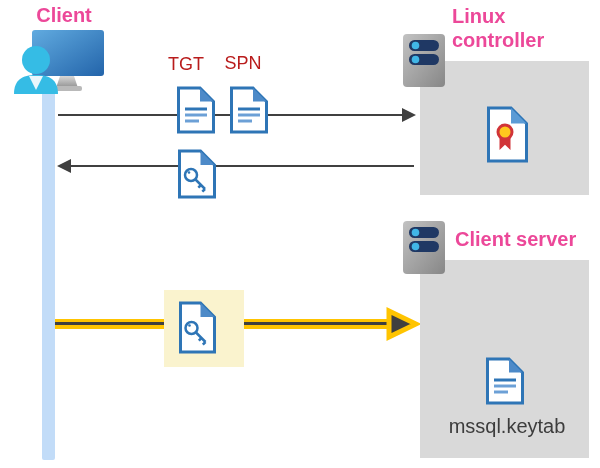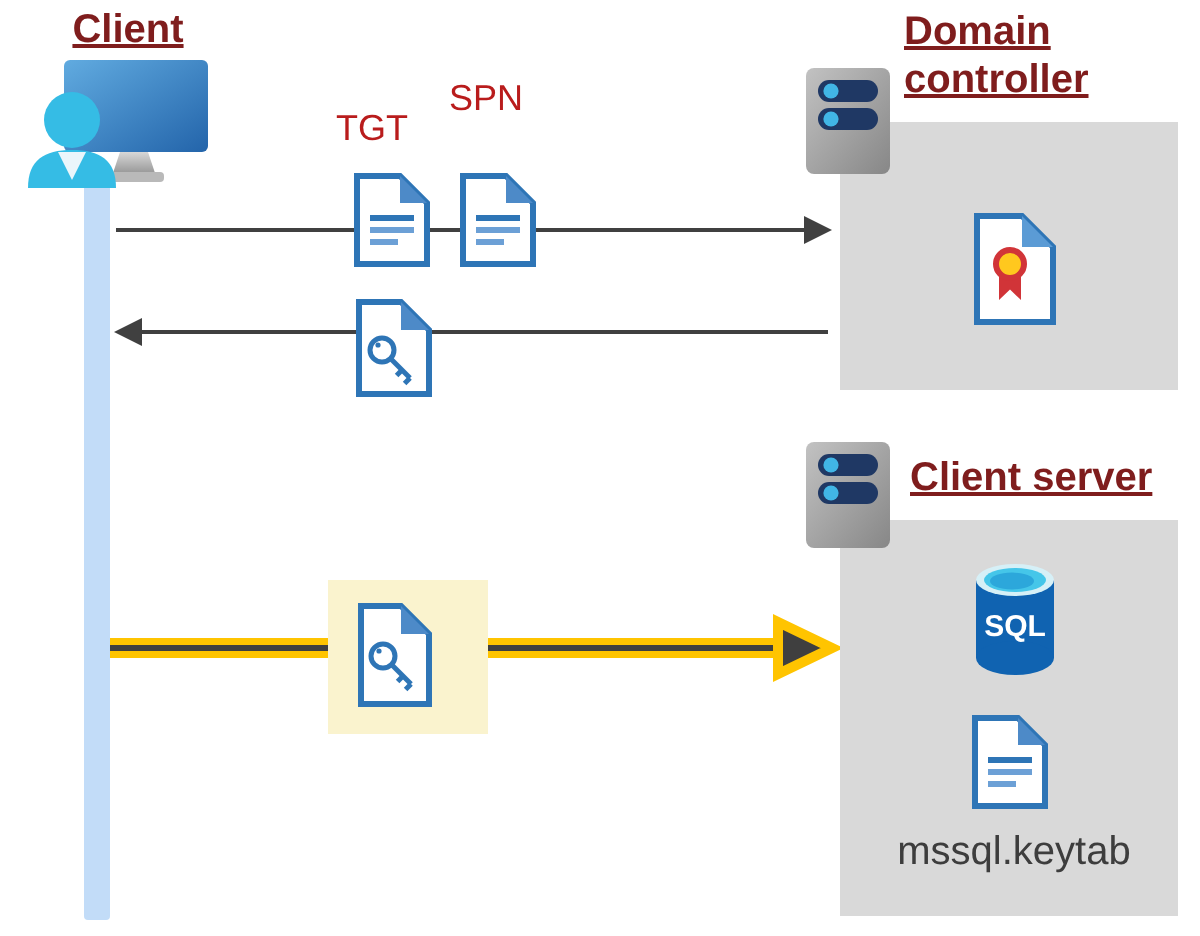--- a/index.html
+++ b/index.html
@@ -1,21 +1,21 @@
 <!DOCTYPE html>
 <html><head>
 <meta charset="utf-8">
 <style>
   * { margin:0; padding:0; box-sizing:border-box; }
   html,body { background:#ffffff; }
   body { font-family:"Liberation Sans", sans-serif; }
   .stage { position:relative; width:600px; height:468px; background:#fff; overflow:hidden; }
   .abs { position:absolute; }
 
-  .node-title { font-weight:bold; font-size:20px; color:#7f1d1d; line-height:24px;text-decoration:underline; }
+  .node-title { font-weight:bold; font-size:20px; color:#ec4899; line-height:24px; }
   .small-label { font-size:18px; color:#b91c1c; text-align:center; }
   .keytab-label { font-size:20px; color:#3d3d3d; text-align:center; }
 
   .gray-box { background:#d9d9d9; }
 
   .client-line { background:#c2dcf8; border-radius:2px; }
 
   .hline { height:2px; background:#404040; }
   .arrowhead-right { width:0; height:0; border-top:7px solid transparent;
     border-bottom:7px solid transparent; border-left:14px solid #404040; }
@@ -71,21 +71,21 @@
       <rect x="22" y="2" width="72" height="46" rx="3" fill="url(#gMon)"></rect>
       <polygon points="50,48 64,48 68,60 46,60" fill="url(#gStand)"></polygon>
       <rect x="44" y="58" width="28" height="5" rx="2" fill="#b9b9b9"></rect>
       <circle cx="26" cy="32" r="14" fill="#35bce5"></circle>
       <path d="M4,66 C4,52 12,47 26,47 C40,47 48,52 48,66 Z" fill="#35bce5"></path>
       <polygon points="19,48 26,62 33,48" fill="#eaf6fb"></polygon>
     </svg>
   </div>
 
   <div class="abs small-label" style="left:164px; top:54px; width:44px;">TGT</div>
-  <div class="abs small-label" style="left:221px; top:39px; width:44px;">SPN</div>
+  <div class="abs small-label" style="left:221px; top:53px; width:44px;">SPN</div>
 
   <div class="abs" style="left:175px; top:86px;">
     <svg width="42" height="48" viewBox="0 0 42 48">
       <path d="M3.5,2 H25 L38.5,15.5 V46 H3.5 Z" fill="#ffffff" stroke="#2e75b6" stroke-width="3"></path>
       <path d="M25,2 L38.5,15.5 H25 Z" fill="#4d8ac8"></path>
       <path d="M10,23 H32" stroke="#2e75b6" stroke-width="3"></path>
       <path d="M10,29 H32" stroke="#6ca0d6" stroke-width="3"></path>
       <path d="M10,35 H24" stroke="#6ca0d6" stroke-width="3"></path>
     </svg>
   </div>
@@ -132,21 +132,21 @@
             <stop offset="1" stop-color="#878787"></stop>
         </linearGradient>
       </defs>
       <rect x="1" y="1" width="42" height="53" rx="4" fill="url(#gSrv1)"></rect>
       <rect x="7" y="7" width="30" height="11" rx="5.5" fill="#1f3864"></rect>
       <circle cx="13.5" cy="12.5" r="3.8" fill="#41b6e6"></circle>
       <rect x="7" y="21" width="30" height="11" rx="5.5" fill="#1f3864"></rect>
       <circle cx="13.5" cy="26.5" r="3.8" fill="#41b6e6"></circle>
     </svg>
   </div>
-  <div class="abs node-title" style="left:452px; top:4px; width:140px;">Domain controller</div>
+  <div class="abs node-title" style="left:452px; top:4px; width:140px;">Linux controller</div>
 
   <div class="abs" style="left:485px; top:106px;">
     <svg width="45" height="57" viewBox="0 0 45 57">
       <path d="M3.5,2 H26 L41.5,17.5 V55 H3.5 Z" fill="#ffffff" stroke="#2e75b6" stroke-width="3"></path>
       <path d="M26,2 L41.5,17.5 H26 Z" fill="#5b9bd5"></path>
       <path d="M14.5,31 V44 L20,38.8 L25.5,44 V31 Z" fill="#d13438"></path>
       <circle cx="20" cy="26" r="7" fill="#ffc81e" stroke="#d13438" stroke-width="3"></circle>
     </svg>
   </div>
 
@@ -160,30 +160,20 @@
       </defs>
       <rect x="1" y="1" width="42" height="53" rx="4" fill="url(#gSrv2)"></rect>
       <rect x="7" y="7" width="30" height="11" rx="5.5" fill="#1f3864"></rect>
       <circle cx="13.5" cy="12.5" r="3.8" fill="#41b6e6"></circle>
       <rect x="7" y="21" width="30" height="11" rx="5.5" fill="#1f3864"></rect>
       <circle cx="13.5" cy="26.5" r="3.8" fill="#41b6e6"></circle>
     </svg>
   </div>
   <div class="abs node-title" style="left:455px; top:227px; width:135px;">Client server</div>
 
-  <div class="abs" style="left:486px; top:281px;">
-    <svg width="43" height="57" viewBox="0 0 43 57">
-      <rect x="2" y="9" width="39" height="39" fill="#1063b1"></rect>
-      <ellipse cx="21.5" cy="48" rx="19.5" ry="8.5" fill="#1063b1"></ellipse>
-      <ellipse cx="21.5" cy="9" rx="19.5" ry="8" fill="#d6f0f7"></ellipse>
-      <ellipse cx="21.5" cy="9" rx="15.5" ry="6" fill="#45c6e9"></ellipse>
-      <ellipse cx="20" cy="9.5" rx="11" ry="4.2" fill="#2ca7db"></ellipse>
-      <text x="21.5" y="37" text-anchor="middle" font-family="Liberation Sans, sans-serif" font-size="15" font-weight="bold" fill="#ffffff">SQL</text>
-    </svg>
-  </div>
 
   <div class="abs" style="left:484px; top:357px;">
     <svg width="42" height="48" viewBox="0 0 42 48">
       <path d="M3.5,2 H25 L38.5,15.5 V46 H3.5 Z" fill="#ffffff" stroke="#2e75b6" stroke-width="3"></path>
       <path d="M25,2 L38.5,15.5 H25 Z" fill="#4d8ac8"></path>
       <path d="M10,23 H32" stroke="#2e75b6" stroke-width="3"></path>
       <path d="M10,29 H32" stroke="#6ca0d6" stroke-width="3"></path>
       <path d="M10,35 H24" stroke="#6ca0d6" stroke-width="3"></path>
     </svg>
   </div>

